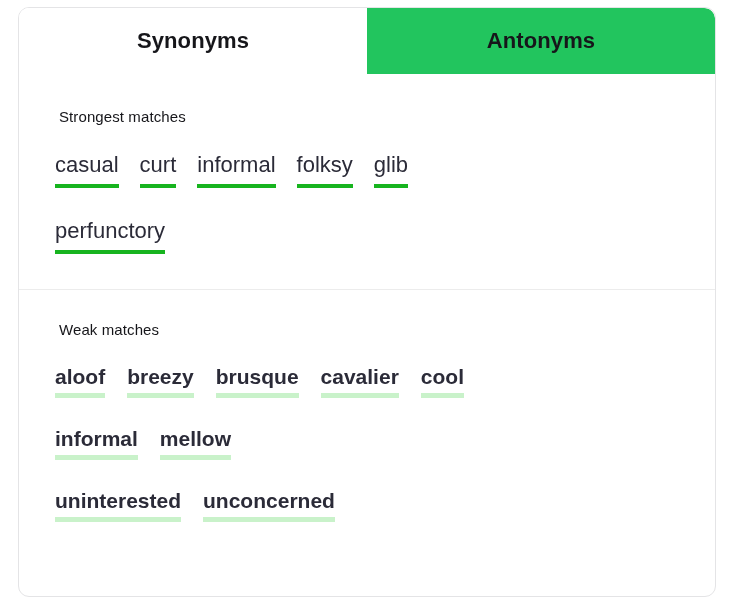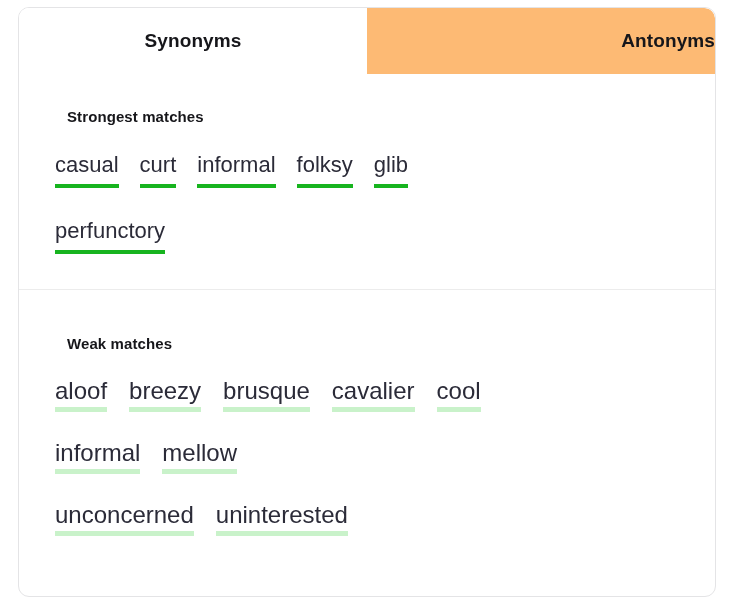--- a/index.html
+++ b/index.html
@@ -32,52 +32,51 @@
     display: flex;
     height: 66px;
     width: 100%;
     background: #ffffff;
   }
   .tab {
     flex: 1 1 50%;
     display: flex;
     align-items: center;
     justify-content: center;
-    font-size: 19px;
+    font-size: 22px;
     font-weight: bold;
     color: #16161a;
     letter-spacing: 0.1px;
     box-sizing: border-box;
     cursor: pointer;
     user-select: none;
   }
   .tab.active {
     background: #ffffff;
     border-top-right-radius: 11px;
   }
   .tab.inactive {
-    background: #fdba74;
+    background: #22c55e;
     border-top-right-radius: 11px;
-    justify-content: flex-end;
   }
 
   
   .section {
     padding: 34px 36px 6px 36px;
   }
   .section.weak-section {
     border-top: 1px solid #ececec;
-    padding-top: 45px;
+    padding-top: 31px;
   }
   .section-heading {
     font-size: 15px;
-    font-weight: bold;
+    font-weight: normal;
     color: #16161a;
     letter-spacing: 0.1px;
-    margin: 0 0 26px 12px;
+    margin: 0 0 26px 4px;
   }
 
   .word-rows {
     display: flex;
     flex-wrap: wrap;
     align-items: center;
   }
 
   .word-chip {
     display: inline-block;
@@ -99,23 +98,24 @@
     position: absolute;
     left: 0;
     right: 0;
     bottom: -10px;
     height: 4px;
     background: #17b41f;
   }
 
   
   .weak-section .word-chip {
-    font-size: 24px;
+    font-size: 21px;
     line-height: 25px;
     margin: 0 22px 37px 0;
+    font-weight: bold;
   }
   .weak-section .word-chip::after {
     content: "";
     position: absolute;
     left: 0;
     right: 0;
     bottom: -9px;
     height: 5px;
     background: #c9f2ca;
   }
@@ -157,18 +157,18 @@
     <div class="word-rows">
       <a class="word-chip">aloof</a>
       <a class="word-chip">breezy</a>
       <a class="word-chip">brusque</a>
       <a class="word-chip">cavalier</a>
       <a class="word-chip">cool</a>
       <span class="row-break"></span>
       <a class="word-chip">informal</a>
       <a class="word-chip">mellow</a>
       <span class="row-break"></span>
+      <a class="word-chip">uninterested</a>
       <a class="word-chip">unconcerned</a>
-      <a class="word-chip">uninterested</a>
     </div>
   </div>
 
 </div>
 
 </body></html>

